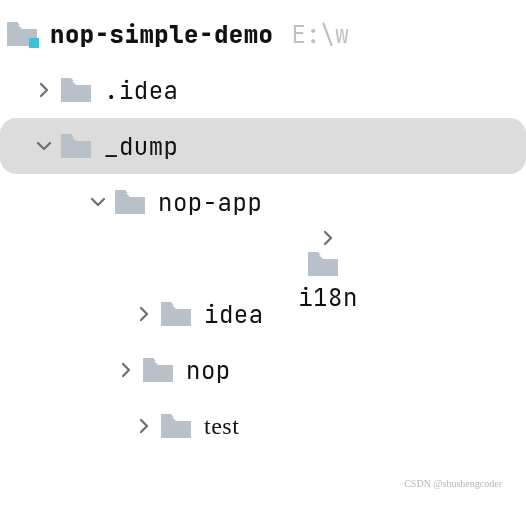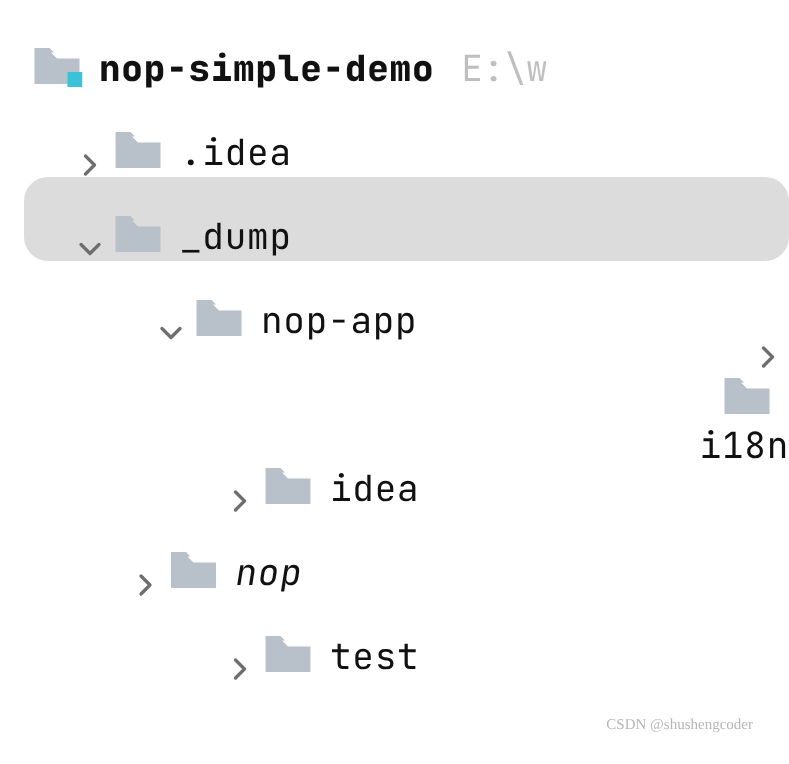--- a/index.html
+++ b/index.html
@@ -12,24 +12,23 @@
     width: 526px;
     height: 509px;
     overflow: hidden;
     position: relative;
   }
   .tree {
     padding-top: 6px;
   }
   .row {
     display: flex;
-    align-items: flex-end;
+    align-items: center;
     height: 56px;
     white-space: nowrap;
-    margin-left: 16px;
   }
   .row.selected {
     background: #dcdcdc;
   }
   .arrow {
     width: 28px;
     display: inline-flex;
     align-items: center;
     justify-content: center;
     color: #6e6e6e;
@@ -147,35 +146,35 @@
         </svg>
     </span>
     <span class="folder">
       <svg class="folder-svg" width="34" height="28" viewBox="0 0 34 28">
           <path d="M2 5 h11 l4 4 h15 v17 h-30 z M2 5 v-3 h10 l3 3" fill="#b8c0c9"></path>
         </svg>
     </span>
     <span class="label">idea</span>
   </div>
 
-  <div class="row" style="padding-left:67px;font-style:italic;">
+  <div class="row" style="padding-left:112px;">
     <span class="arrow">
       <svg width="16" height="16" viewBox="0 0 16 16">
           <path d="M5 2 L11 8 L5 14" fill="none" stroke="#6e6e6e" stroke-width="2.2" stroke-linecap="round" stroke-linejoin="round"></path>
         </svg>
     </span>
     <span class="folder">
       <svg class="folder-svg" width="34" height="28" viewBox="0 0 34 28">
           <path d="M2 5 h11 l4 4 h15 v17 h-30 z M2 5 v-3 h10 l3 3" fill="#b8c0c9"></path>
         </svg>
     </span>
     <span class="label">nop</span>
   </div>
 
-  <div class="row" style="padding-left:130px;">
+  <div class="row" style="padding-left:130px;font-family:Liberation Serif, serif;">
     <span class="arrow">
       <svg width="16" height="16" viewBox="0 0 16 16">
           <path d="M5 2 L11 8 L5 14" fill="none" stroke="#6e6e6e" stroke-width="2.2" stroke-linecap="round" stroke-linejoin="round"></path>
         </svg>
     </span>
     <span class="folder">
       <svg class="folder-svg" width="34" height="28" viewBox="0 0 34 28">
           <path d="M2 5 h11 l4 4 h15 v17 h-30 z M2 5 v-3 h10 l3 3" fill="#b8c0c9"></path>
         </svg>
     </span>

